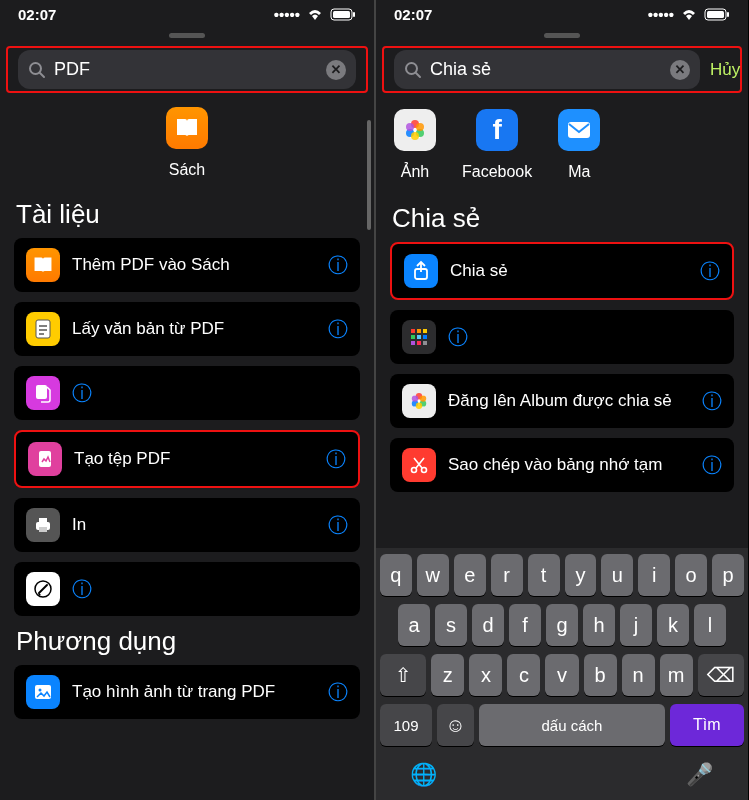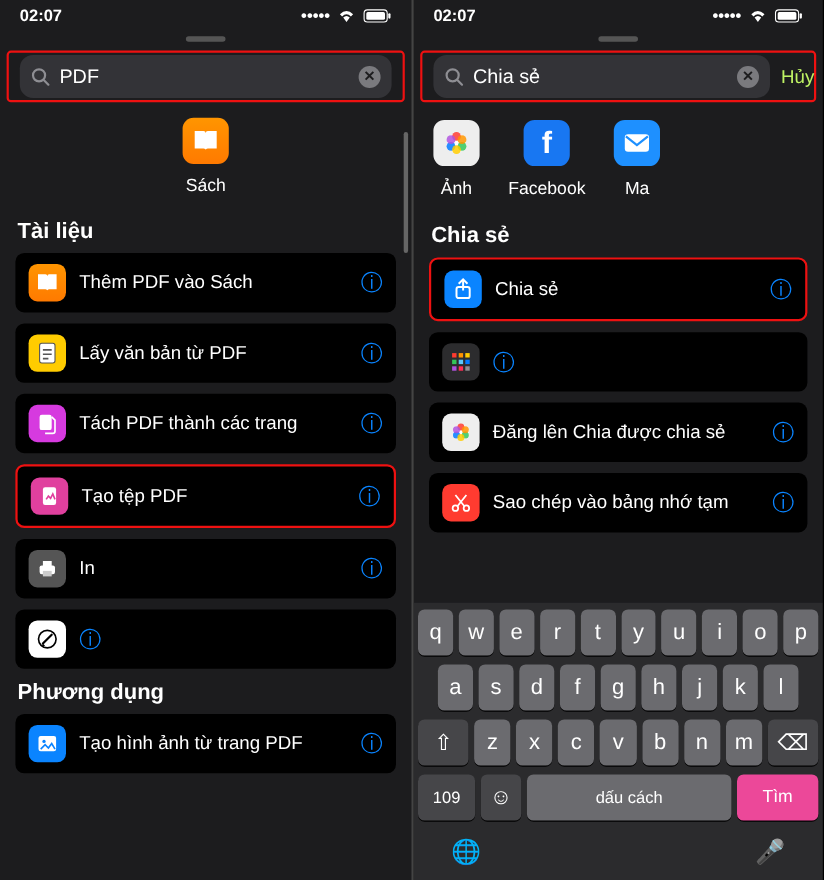--- a/index.html
+++ b/index.html
@@ -67,21 +67,21 @@
   .app-suggestions { display: flex; gap: 26px; padding: 6px 4px 12px 4px; overflow: hidden; }
   .app-sugg { display: flex; flex-direction: column; align-items: center; gap: 6px; width: 60px; }
   .app-sugg.wide { flex-direction: column; width: auto; gap: 12px; }
   .app-icon {
     width: 42px; height: 42px; border-radius: 10px;
     display: flex; align-items: center; justify-content: center;
     color: #fff; font-size: 22px;
   }
   .app-sugg-label { color: #fff; font-size: 16px; white-space: nowrap; }
 
-  .section-title { color: #fff; font-size: 20px; font-weight: 700; padding: 10px 2px 8px 2px; }
+  .section-title { color: #fff; font-size: 26px; font-weight: 400; padding: 10px 2px 8px 2px; }
   .action-list { display: flex; flex-direction: column; gap: 10px; }
   .action-item {
     background: #000;
     border-radius: 8px;
     display: flex; align-items: center;
     padding: 10px 12px;
     gap: 12px;
     color: #fff;
   }
   .action-item.red-box { border: 2px solid #e11; }
@@ -121,21 +121,21 @@
   .krow { display: flex; gap: 5px; justify-content: center; }
   .key {
     background: #6b6b6f; color: #fff;
     border-radius: 6px;
     height: 42px; flex: 1;
     display: flex; align-items: center; justify-content: center;
     font-size: 20px;
     box-shadow: 0 1px 0 #000;
   }
   .key.dark { background: #464649; }
-  .key.ret { background: #ec4899; flex: 2; font-size: 16px; }
+  .key.ret { background: #6d28d9; flex: 2; font-size: 16px; }
   .key.space { flex: 5; font-size: 15px; }
   .krow.r3 { padding: 0 18px; }
   .krow.r4 .key:first-child, .krow.r4 .key:last-child { flex: 1.4; }
   .krow.r5 .key.num { flex: 1.4; font-size: 15px; }
   .krow.r5 .key.emoji { flex: 1; }
   .bottom-row { display: flex; justify-content: space-between; padding: 8px 30px 2px 30px; color:#fff; font-size: 22px; }
 
   svg { display: block; }
 </style>
 </head>
@@ -210,21 +210,20 @@
         <span class="action-label">Lấy văn bản từ PDF</span>
         <span class="info-btn">ⓘ</span>
       </div>
       <div class="action-item">
         <div class="action-icon bg-magenta">
             <svg width="22" height="22" viewBox="0 0 22 22">
               <rect x="4" y="3" width="11" height="14" rx="2" fill="#fff"></rect>
               <path d="M15 5 l3 3 v10 a2 2 0 0 1 -2 2 h-7" fill="none" stroke="#fff" stroke-width="1.5"></path>
             </svg>
           </div>
-        <span class="action-label">Tách PDF thành các trang</span>
         <span class="info-btn">ⓘ</span>
       </div>
       <div class="action-item red-box">
         <div class="action-icon bg-pink">
             <svg width="22" height="22" viewBox="0 0 22 22">
               <rect x="5" y="3" width="12" height="16" rx="2" fill="#fff"></rect>
               <path d="M8 14 l2 -3 l2 2 l2 -4 l2 5" fill="none" stroke="#e0409e" stroke-width="1.5"></path>
             </svg>
           </div>
         <span class="action-label">Tạo tệp PDF</span>
@@ -377,21 +376,21 @@
               <g transform="translate(15,15)">
                 <circle cx="0" cy="-6" r="4" fill="#ff3b30" opacity="0.85"></circle>
                 <circle cx="5" cy="3" r="4" fill="#34c759" opacity="0.85"></circle>
                 <circle cx="-5" cy="3" r="4" fill="#007aff" opacity="0.85"></circle>
                 <circle cx="5" cy="-3" r="4" fill="#ff9500" opacity="0.85"></circle>
                 <circle cx="-5" cy="-3" r="4" fill="#af52de" opacity="0.85"></circle>
                 <circle cx="0" cy="6" r="4" fill="#ffcc00" opacity="0.85"></circle>
               </g>
             </svg>
           </div>
-        <span class="action-label">Đăng lên Chia được chia sẻ</span>
+        <span class="action-label">Đăng lên Album được chia sẻ</span>
         <span class="info-btn">ⓘ</span>
       </div>
       <div class="action-item">
         <div class="action-icon bg-red">
             <svg width="22" height="22" viewBox="0 0 22 22">
               <circle cx="6" cy="16" r="2.5" fill="none" stroke="#fff" stroke-width="1.6"></circle>
               <circle cx="16" cy="16" r="2.5" fill="none" stroke="#fff" stroke-width="1.6"></circle>
               <path d="M8 14 L16 4 M14 14 L6 4" stroke="#fff" stroke-width="1.6"></path>
             </svg>
           </div>

